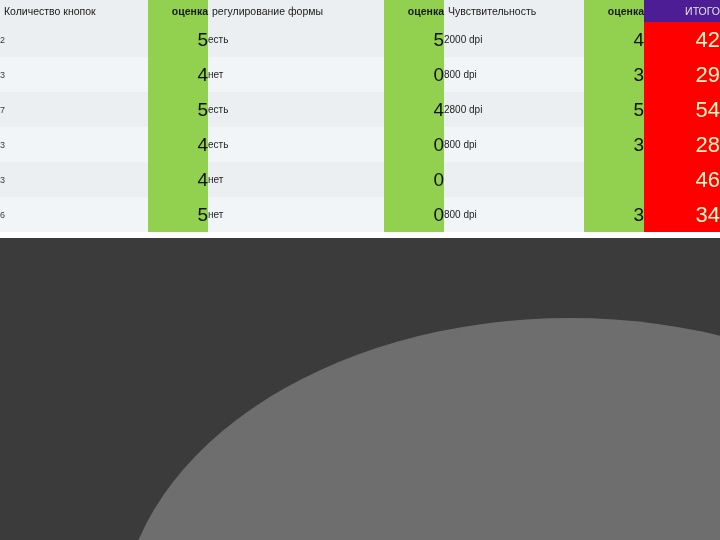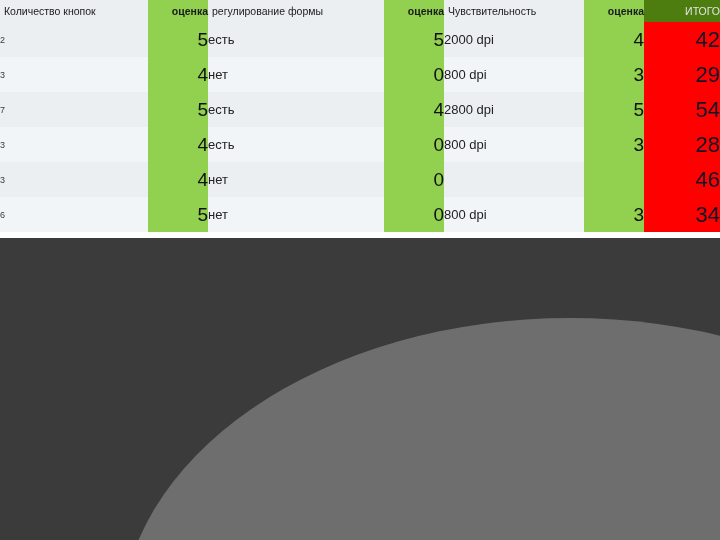--- a/index.html
+++ b/index.html
@@ -72,21 +72,21 @@
   
   tr.head td {
     height: 22px;
     font-size: 10.5px;
     color: #1a1a1a;
     padding-left: 4px;
     background: #eceff1;
   }
   tr.head td.sc { background: #92d050; font-weight: bold; }
   tr.head td.tot {
-    background: #4d7c0f;
+    background: #4c1d95;
     color: #e4e4e4;
     padding-left: 9px;
   }
 
   
   tr.data td { height: 35px; }
   tr.data.alt td.plain { background: #f2f5f7; }
   tr.data td.plain { background: #eceff1; }
 
   td.name {
@@ -96,30 +96,30 @@
   }
   td.sc {
     background: #92d050;
     text-align: right;
     padding-right: 5px;
     font-size: 19px;
     color: #111111;
     line-height: 1;
   }
   td.txt {
-    font-size: 13px;
+    font-size: 10px;
     color: #222222;
     padding-left: 4px;
   }
   td.tot {
     background: #ff0000;
     text-align: right;
     padding-right: 4px;
     font-size: 22px;
-    color: #0f172a;
+    color: #fef9c3;
     line-height: 1;
   }
   .blank { }
 </style>
 </head>
 <body>
 
 <div id="slide-bg">
   <div id="dark-band">
     <div class="curve"></div>

